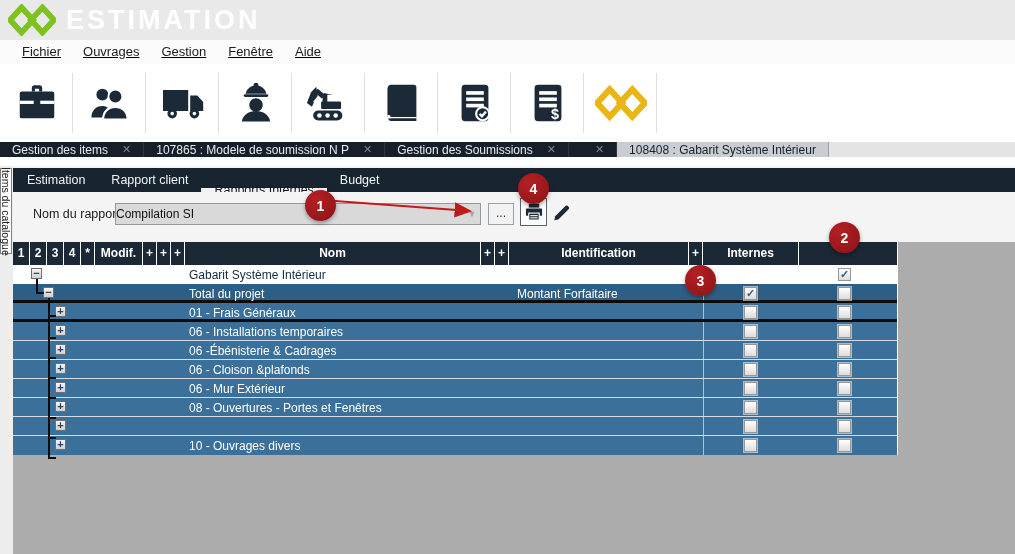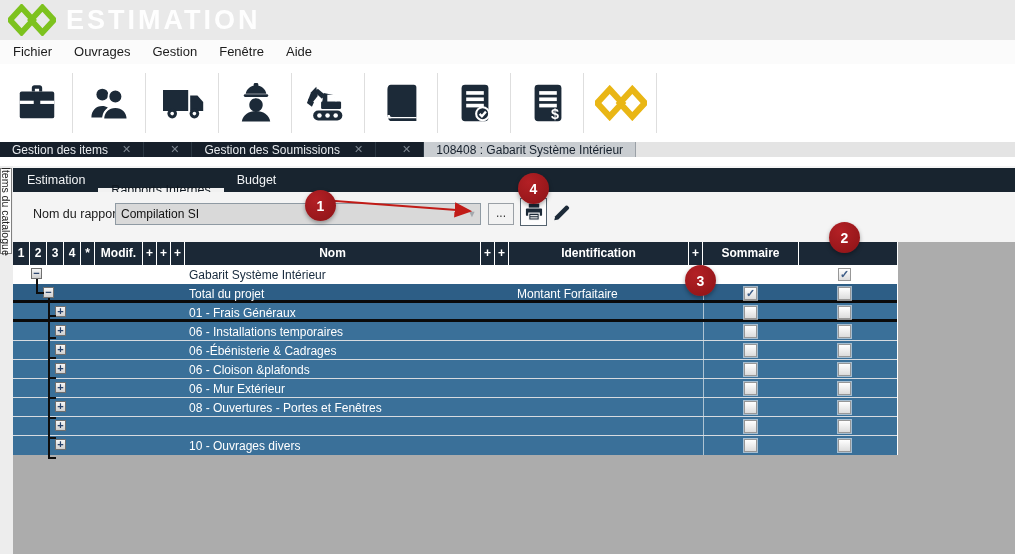--- a/index.html
+++ b/index.html
@@ -6,21 +6,21 @@
   html,body { width:1015px; height:554px; overflow:hidden; background:#fff;
               font-family:"Liberation Sans", sans-serif; }
   #app { position:relative; width:1015px; height:554px; background:#fff; }
 
   
   .logo-bar { height:40px; background:#e9e9e9; display:flex; align-items:center; padding-left:8px; }
   .logo-mark { margin-right:10px; display:flex; align-items:center; }
   .logo-text { font-size:27px; font-weight:800; letter-spacing:3px; color:#fefefe; }
 
   
-  .menu-bar { height:24px; background:#fbfbfb; display:flex; align-items:flex-start; padding-left:2px; }
+  .menu-bar { height:24px; background:#fbfbfb; display:flex; align-items:flex-start; padding-left:11px;text-decoration:underline; }
   .menu-item { padding:0 11px; font-size:13px; color:#1c1c1c; line-height:24px; cursor:default; }
 
   
   .toolbar { height:78px; background:#ffffff; display:flex; align-items:stretch; }
   .tslot { width:73px; display:flex; align-items:center; justify-content:center; position:relative; color:#1c2a38; }
   .tslot::after { content:""; position:absolute; right:0; top:9px; bottom:9px; width:1px; background:#dedede; }
   .tslot svg { display:block; }
 
   
   .tab-bar { height:15px; background:#e4e4e4; display:flex; align-items:stretch; }
@@ -38,21 +38,21 @@
 
   .subtab-bar { height:24px; margin-top:2px; background:#18242f; display:flex; align-items:stretch; padding-left:1px; }
   .stab { display:flex; align-items:center; padding:0 13px; font-size:12.5px; color:#f2f4f6; white-space:nowrap; }
   .stab.active { background:#f1f1f1; color:#101820;margin-top:20px; }
 
   
   .report-row { height:50px; background:#f4f4f4; position:relative; }
   .rep-label { position:absolute; left:20px; top:15px; font-size:12.5px; color:#1b1b1b; }
   .combo { position:absolute; left:102px; top:11px; width:366px; height:22px; background:#d9d9d9;
            border:1px solid #8f9aa3; display:flex; align-items:center; }
-  .combo .val { flex:1; font-size:12px; color:#111; padding-left:5px; }
+  .combo .val { flex:1; font-size:12px; color:#111; }
   .combo .arr { width:16px; text-align:center; color:#a3a8ad; font-size:9px; }
   .browse-btn { position:absolute; left:475px; top:11px; width:26px; height:22px; background:#f2f2f2;
                 border:1px solid #9aa0a6; font-size:12px; color:#333; line-height:18px; text-align:center; }
   .print-btn { position:absolute; left:507px; top:6px; width:27px; height:28px; border:1px solid #55636f;
                background:#fdfdfd; display:flex; align-items:center; justify-content:center; color:#1c2a38; }
   .edit-btn { position:absolute; left:537px; top:8px; width:24px; height:24px; display:flex;
               align-items:center; justify-content:center; color:#1c2a38; }
 
   
   .grid-area { position:absolute; top:76px; left:0; right:0; bottom:0; background:#acacac; }
@@ -212,20 +212,21 @@
       </svg>
     </div>
   </div>
 
   <div class="tab-bar">
     <div class="mtab">
       <span>Gestion des items</span>
       <span class="close">✕</span>
     </div>
     <div class="mtab">
+      <span>107865 : Modele de soumission N P</span>
       <span class="close">✕</span>
     </div>
     <div class="mtab">
       <span>Gestion des Soumissions</span>
       <span class="close">✕</span>
     </div>
     <div class="mtab">
       <span class="close">✕</span>
     </div>
     <div class="mtab active">
@@ -238,20 +239,23 @@
     <div class="side-strip">
       <div class="side-tab">
         <span>Items du catalogue</span>
       </div>
     </div>
     <div class="content">
 
       <div class="subtab-bar">
         <div class="stab">
             <span>Estimation</span>
+          </div>
+        <div class="stab">
+            <span>Rapport client</span>
           </div>
         <div class="stab active">
             <span>Rapports Internes</span>
           </div>
         <div class="stab">
             <span>Budget</span>
           </div>
       </div>
 
       <div class="report-row">
@@ -287,21 +291,21 @@
             <div class="hc w14">*</div>
             <div class="hc w48">Modif.</div>
             <div class="hc w14">+</div>
             <div class="hc w14">+</div>
             <div class="hc w14">+</div>
             <div class="hc wNom">Nom</div>
             <div class="hc w14">+</div>
             <div class="hc w14">+</div>
             <div class="hc wIdent">Identification</div>
             <div class="hc w14">+</div>
-            <div class="hc wSom">Sommaire</div>
+            <div class="hc wSom">Internes</div>
           </div>
 
           <div class="grows">
             <div class="grow row-white lvl1">
               <span class="tbox">−</span>
               <span class="rname">Gabarit Système Intérieur</span>
               <span class="rident"></span>
 
               <span class="cb cb-comp checked"></span>
               <span class="vline"></span>

